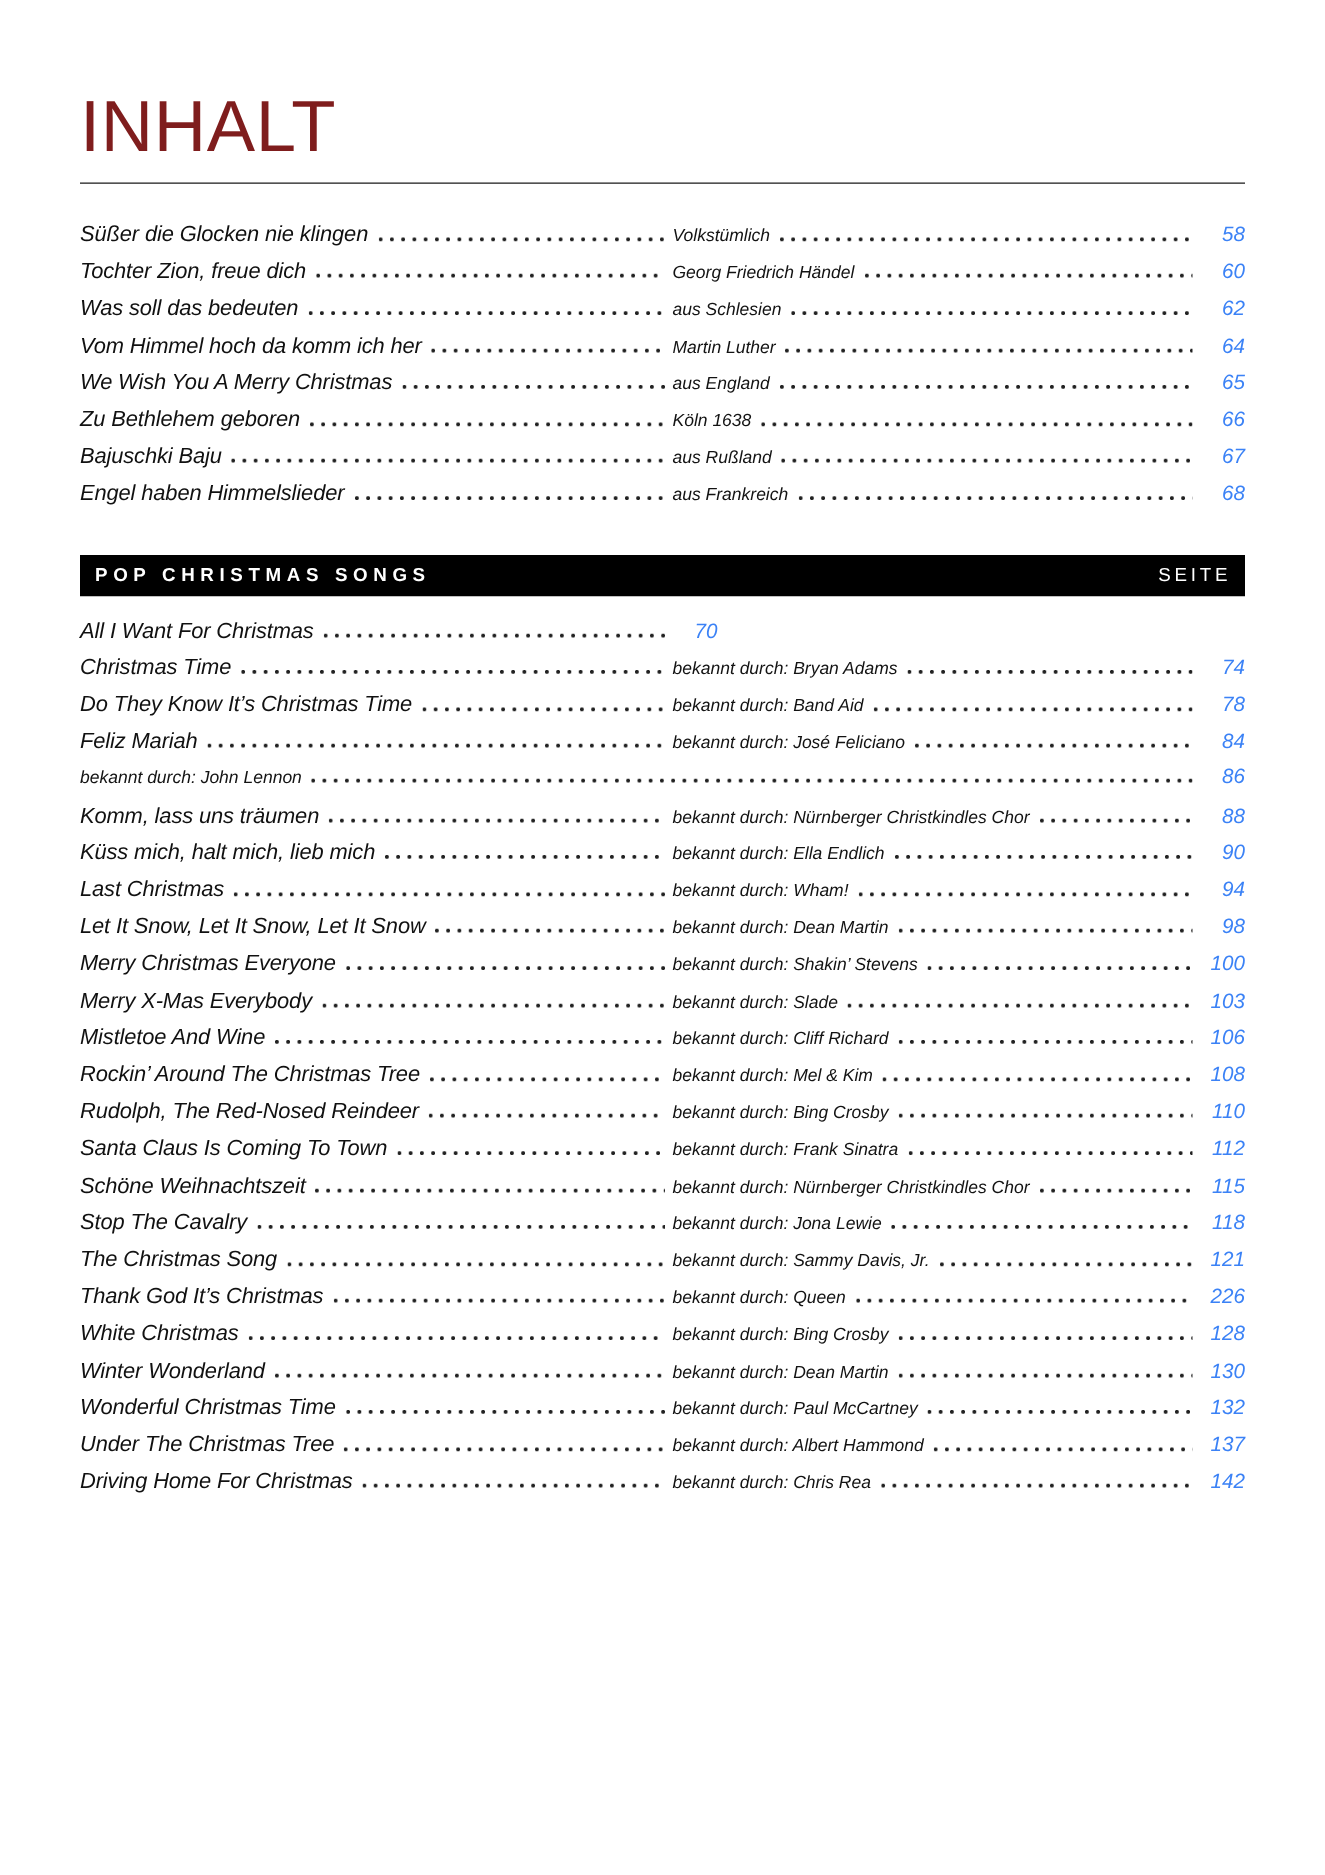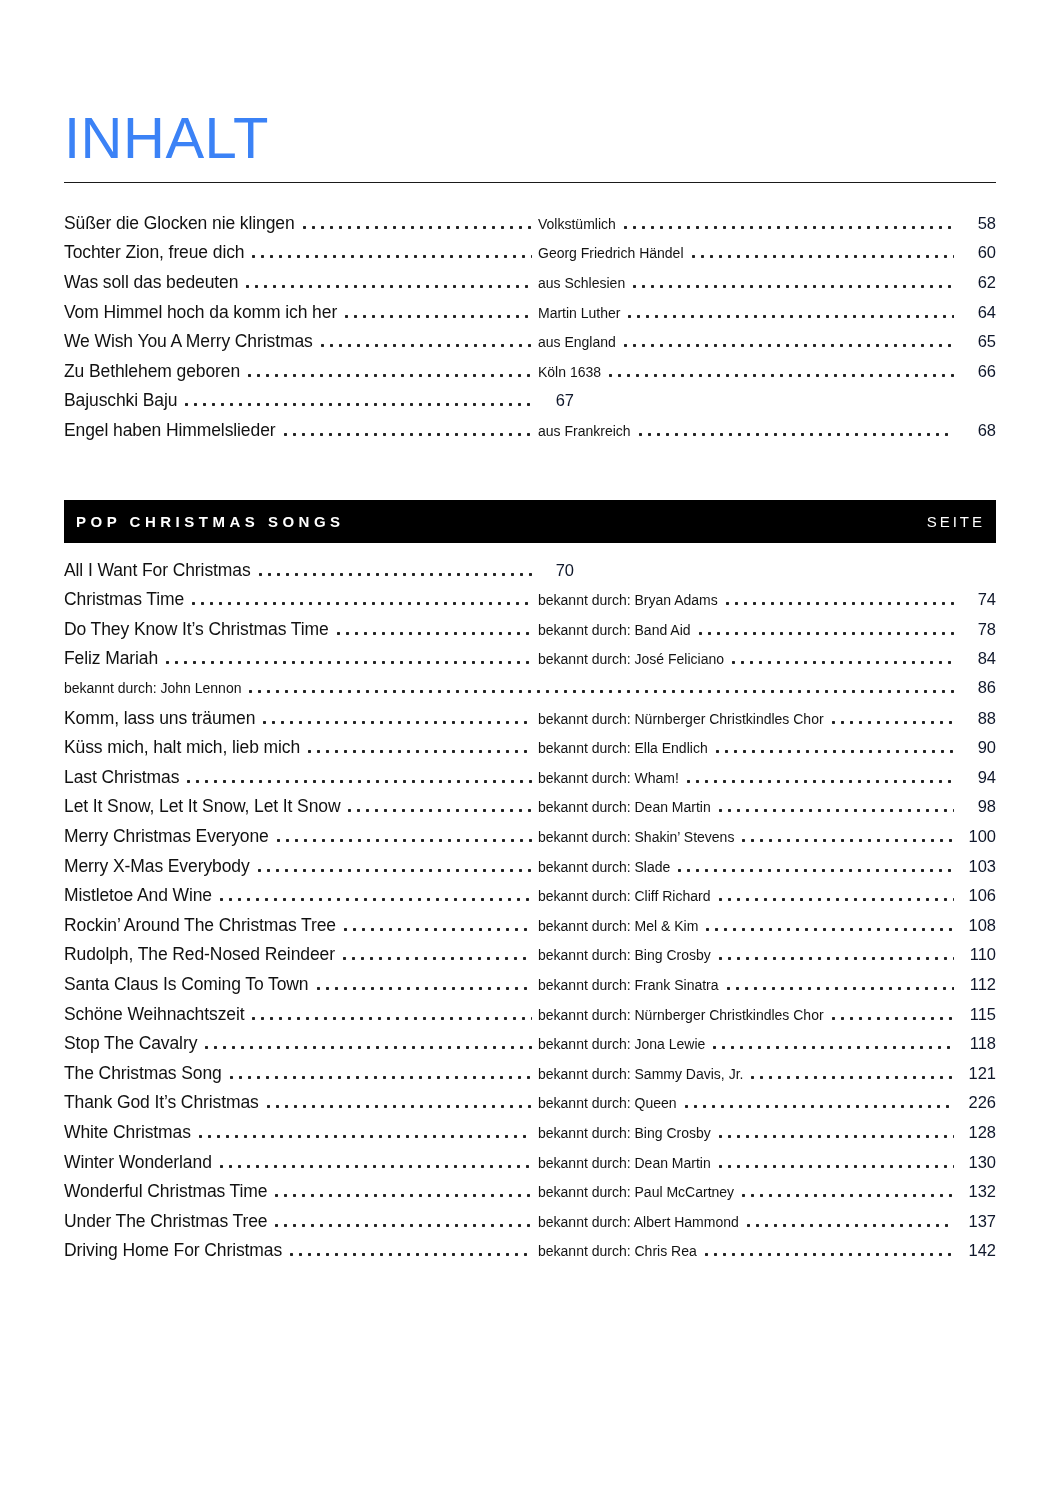--- a/index.html
+++ b/index.html
@@ -10,38 +10,39 @@
     overflow: hidden;
     font-family: "Liberation Sans", "DejaVu Sans", sans-serif;
     color: #111111;
   }
   .page {
     width: 1060px;
     height: 1500px;
     padding: 0 64px;
   }
   h1.title {
-    margin-top: 108px;
+    margin-top: 72px;
     font-size: 58px;
     font-weight: 400;
     letter-spacing: 0.5px;
     line-height: 1.05;
-    color: #3b82f6;
+    color: #7f1d1d;
   }
   .title-rule {
     border: none;
     border-top: 1.5px solid #1a1a1a;
     margin: 13px 0 0 0;
   }
   .toc-list { margin-top: 26px; }
   .row {
     display: flex;
     align-items: baseline;
     height: 29.6px;
     padding-top: 4px;
+    font-style: italic;
   }
   .left {
     flex: 0 0 474px;
     display: flex;
     align-items: baseline;
     min-width: 0;
   }
   .mid {
     flex: 1 1 auto;
     display: flex;
@@ -61,35 +62,35 @@
     font-size: 14px;
     letter-spacing: 0;
     white-space: nowrap;
     color: #131313;
   }
   .pagenum {
     flex: 0 0 36px;
     text-align: right;
     font-size: 16.5px;
     white-space: nowrap;
-    color: #0f172a;
+    color: #3b82f6;
   }
   .dots {
     flex: 1 1 auto;
     min-width: 14px;
     height: 3px;
     margin: 0 6px 0 8px;
     background-image: radial-gradient(circle at 1.5px 1.5px, #222222 1.35px, transparent 1.8px);
     background-size: 9px 3px;
     background-repeat: repeat-x;
     background-position: left bottom;
   }
   .banner {
-    margin-top: 54px;
-    height: 43px;
+    margin-top: 34px;
+    height: 33px;
     background: #000000;
     color: #ffffff;
     display: flex;
     align-items: center;
     justify-content: space-between;
     padding: 0 11px 0 12px;
   }
   .banner .banner-label {
     font-size: 15px;
     font-weight: 700;
@@ -183,20 +184,24 @@
       <span class="dots"></span>
     </span>
     <span class="pagenum">66</span>
   </div>
 
   <div class="row">
     <span class="left">
       <span class="song">Bajuschki Baju</span>
       <span class="dots"></span>
     </span>
+    <span class="mid">
+      <span class="source">aus Rußland</span>
+      <span class="dots"></span>
+    </span>
     <span class="pagenum">67</span>
   </div>
 
   <div class="row">
     <span class="left">
       <span class="song">Engel haben Himmelslieder</span>
       <span class="dots"></span>
     </span>
     <span class="mid">
       <span class="source">aus Frankreich</span>

